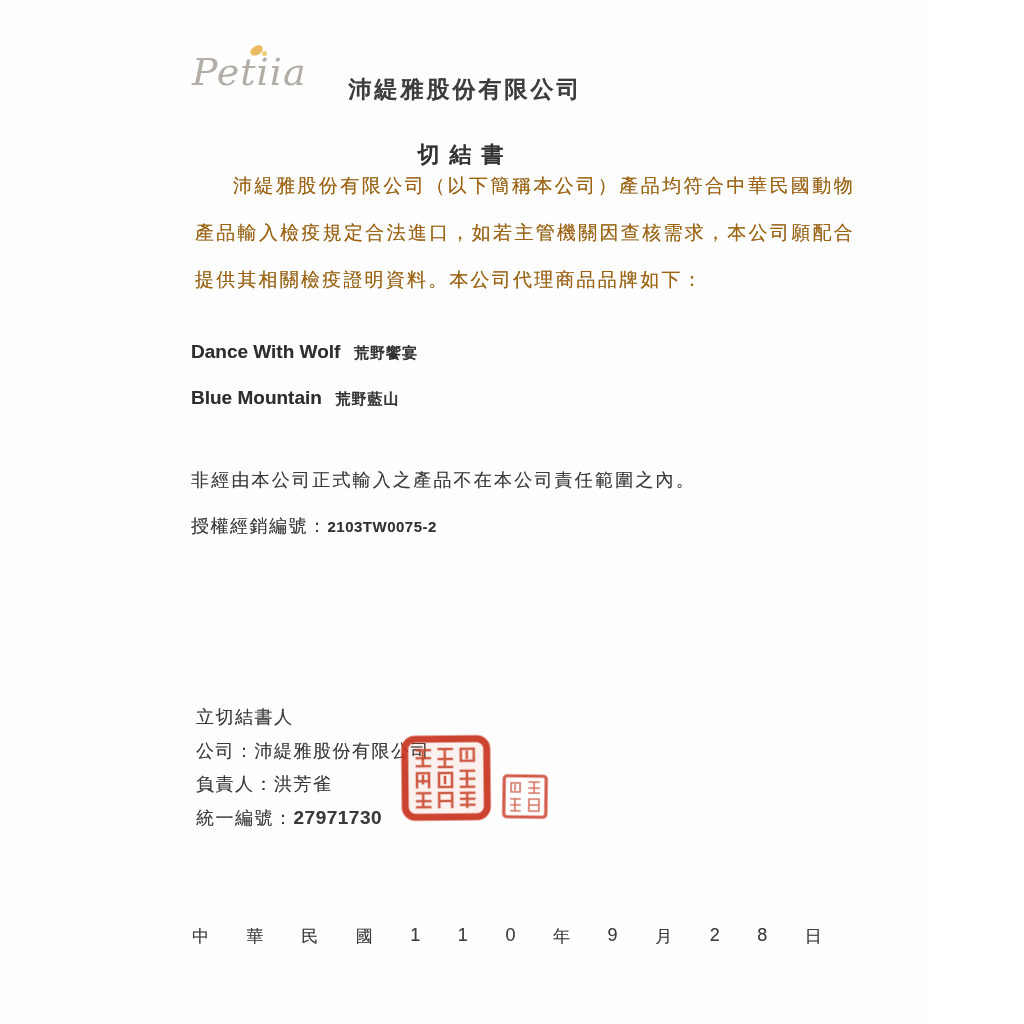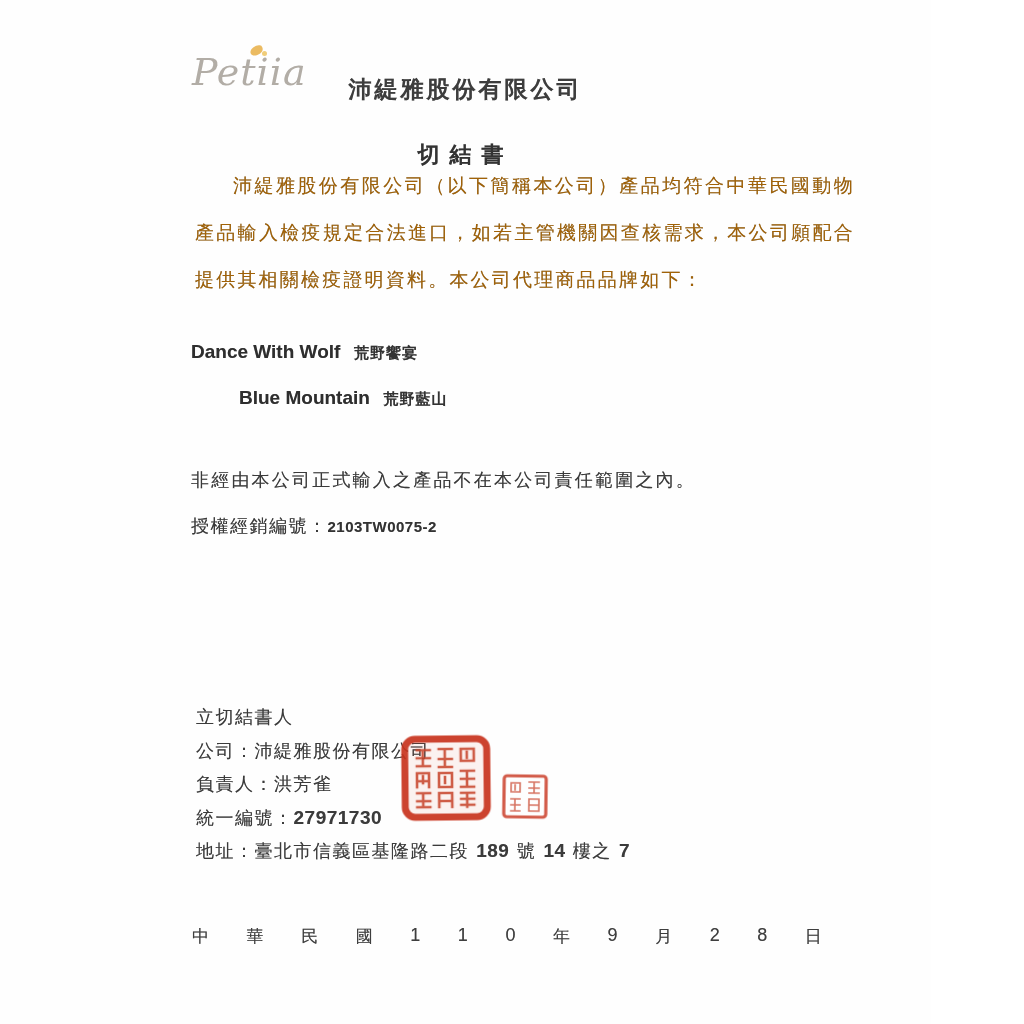--- a/index.html
+++ b/index.html
@@ -29,21 +29,21 @@
   
   .paragraph{position:absolute;top:158px;left:191px;width:660px;margin:4px;
     font-size:19px;line-height:47px;letter-spacing:2.2px;text-align:justify;
     text-indent:2em;color:#a16207;}
 
   
   .brand{position:absolute;left:191px;font-weight:700;white-space:nowrap;}
   .brand .en{font-family:"Liberation Sans","DejaVu Sans",sans-serif;font-size:19px;color:#2e2e2e;text-align:right;}
   .brand .zh{font-size:15px;letter-spacing:1px;margin-left:8px;color:#333;}
   .brand1{top:341px;}
-  .brand2{top:387px;margin-left:48px;}
+  .brand2{top:387px;}
 
   
   .disclaimer{position:absolute;left:191px;top:468px;font-size:18px;letter-spacing:2.2px;}
   .auth{position:absolute;left:191px;top:514px;font-size:18px;letter-spacing:1.5px;}
   .auth .num{font-size:15px;letter-spacing:.5px;color:#333;}
 
   
   .signature{position:absolute;left:196px;top:700px;font-size:18px;line-height:33.5px;
     letter-spacing:1.5px;color:#3b3b3b;}
   .signature .num{font-size:19px;letter-spacing:.5px;}
@@ -93,23 +93,20 @@
     <div>立切結書人</div>
     <div>
       <span>公司：</span><span>沛緹雅股份有限公司</span>
     </div>
     <div>
       <span>負責人：</span><span>洪芳雀</span>
     </div>
     <div>
       <span>統一編號：</span><span class="num">27971730</span>
     </div>
-    <div>
-      <span>地址：</span><span>臺北市信義區基隆路二段 </span><span class="num">189</span><span> 號 </span><span class="num">14</span><span> 樓之 </span><span class="num">7</span>
-    </div>
   </div>
 
   <svg class="seal seal-big" viewBox="0 0 90 86" xmlns="http://www.w3.org/2000/svg">
     <rect x="8" y="8" width="74" height="70" fill="#d4604a" opacity="0.08"></rect>
     <rect x="4" y="4" width="82" height="78" rx="10" fill="none" stroke="#c23420" stroke-width="7" opacity="0.92"></rect>
     <g stroke="#c34831" stroke-width="2.6" fill="none" stroke-linecap="square" opacity="0.88">
       <path d="M16 15 h13 M22 15 v16 M16 23 h13 M16 31 h13"></path>
       <path d="M16 38 v14 M16 38 h12 M28 38 v14 M16 46 h12 M22 41 v7"></path>
       <path d="M16 58 h13 M22 58 v14 M16 66 h13 M16 72 h13"></path>
       <path d="M38 14 h13 M44 14 v18 M38 24 h13 M38 32 h13"></path>

